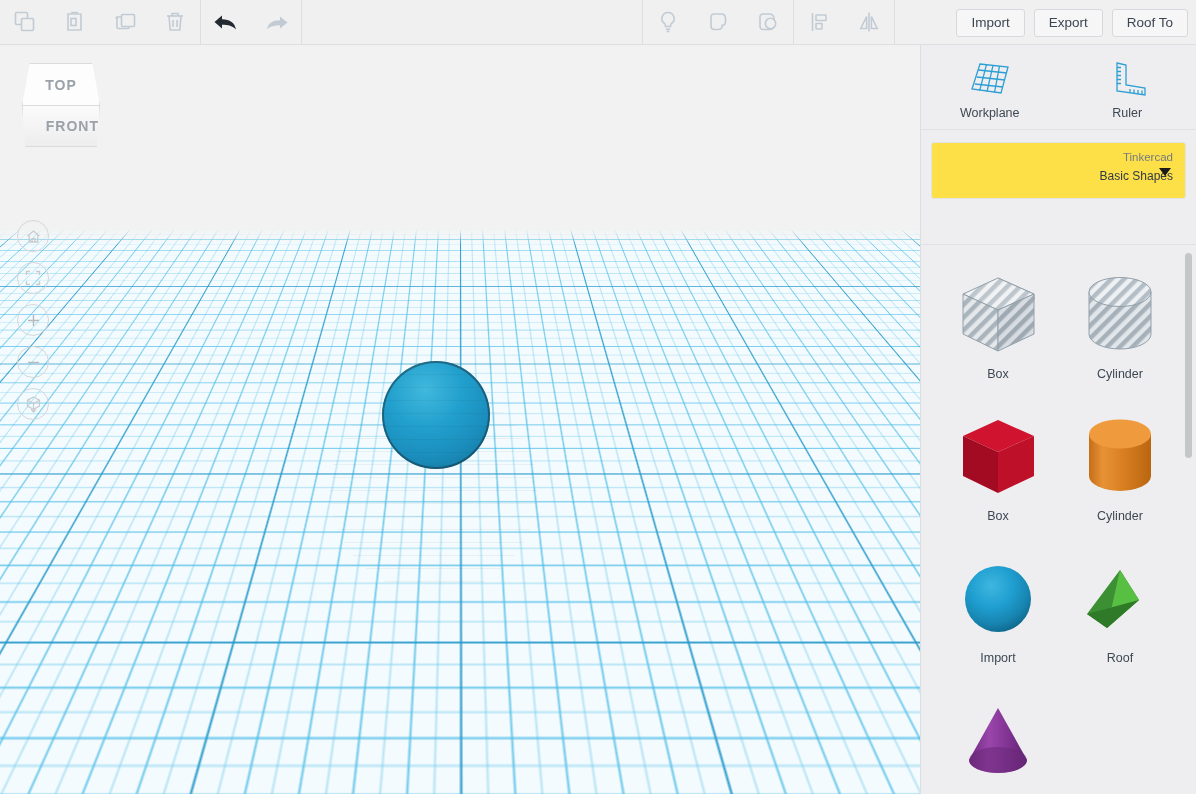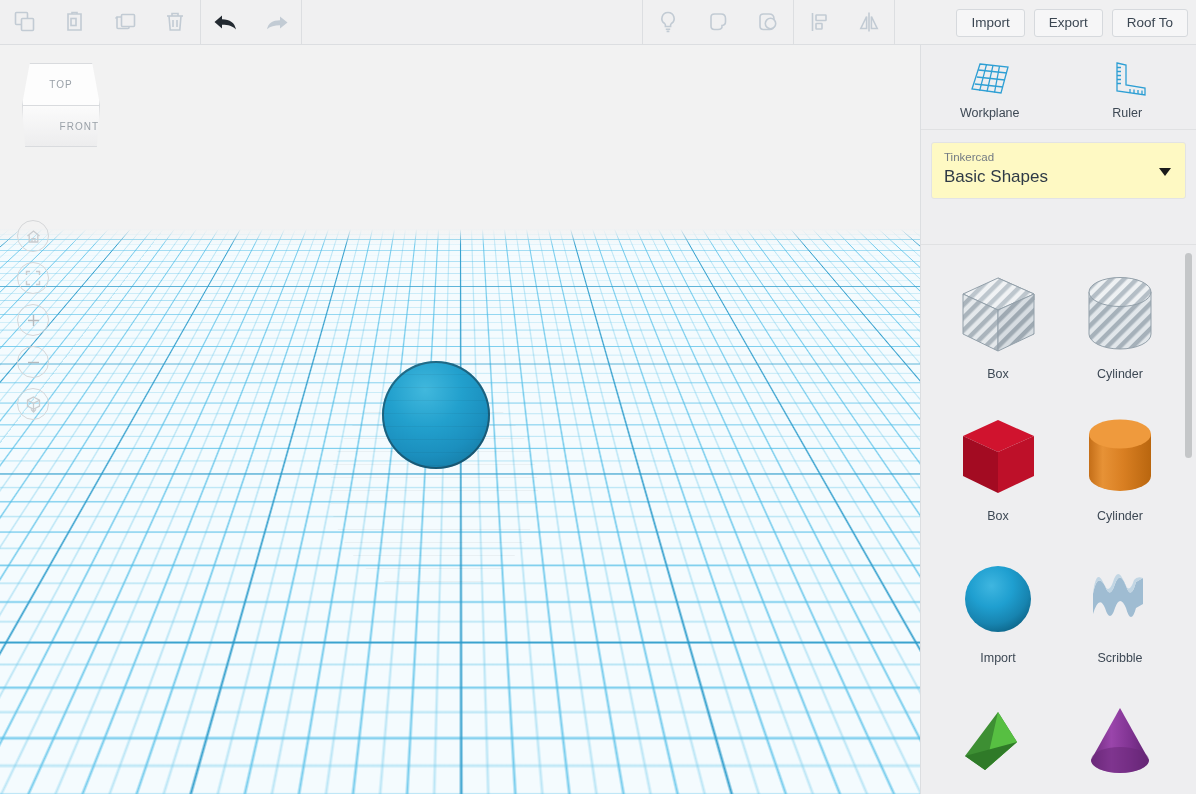--- a/index.html
+++ b/index.html
@@ -161,21 +161,21 @@
     display: flex; align-items: center; justify-content: center;
   }
   .vc-front {
     position: absolute; left: 0; top: 42px; width: 78px; height: 42px;
     background: linear-gradient(to bottom, #fbfbfb, #ededee);
     border: 1px solid #d9dbde;
     clip-path: polygon(0% 0%, 100% 0%, 96% 100%, 4% 100%);
     display: flex; align-items: center; justify-content: flex-end;
   }
   .vc-label {
-    font-size: 10px; font-weight: 400; color: #9aa1a8; letter-spacing: 1px;
+    font-size: 14px; font-weight: 700; color: #9aa1a8; letter-spacing: 1px;
   }
 
   
   .navbtns {
     position: absolute; left: 17px; top: 175px;
     display: flex; flex-direction: column; gap: 10px;
   }
   .navbtn {
     width: 32px; height: 32px; border-radius: 50%;
     border: 1px solid #d4d6d8;
@@ -248,29 +248,30 @@
   .ptool {
     width: 110px;
     display: flex; flex-direction: column; align-items: center; gap: 7px;
     cursor: pointer;
   }
   .ptool-label { font-size: 12.5px; color: #3d4854; }
 
   .shape-source {
     margin: 12px 10px 0 10px;
     height: 57px;
-    background: #fef9c3;
+    background: #fde047;
     border: 1px solid #e2e3e5;
     border-radius: 3px;
     padding: 7px 12px;
     position: relative;
     cursor: pointer;
+    text-align: right;
   }
   .src-small { font-size: 11.5px; color: #737b84; line-height: 14px; }
-  .src-big { font-size: 17px; color: #2f3a46; line-height: 23px; margin-top: 1px; }
+  .src-big { font-size: 12px; color: #2f3a46; line-height: 23px; margin-top: 1px; }
   .src-caret {
     position: absolute; right: 14px; top: 25px;
     width: 0; height: 0;
     border-left: 6px solid transparent;
     border-right: 6px solid transparent;
     border-top: 8px solid #1b1b1b;
   }
 
   .shape-grid-wrap {
     position: absolute; left: 0; top: 199px;
@@ -597,29 +598,20 @@
                   <stop offset="80%" stop-color="#1784b0"></stop>
                   <stop offset="100%" stop-color="#0f6a8f"></stop>
                 </radialGradient>
               </defs>
               <circle cx="43" cy="43" r="33" fill="url(#sphBlue)"></circle>
             </svg>
           </div>
           <span class="shape-name">Import</span>
         </div>
 
-        <div class="shape-cell">
-          <div class="shape-art">
-            <svg width="86" height="86" viewBox="0 0 86 86">
-              <path d="M16 58 L16 38 Q20 16 28 30 Q33 44 38 28 Q43 14 49 30 Q54 45 59 26 L66 22 L66 48 L59 52 Q54 70 49 52 Q43 38 38 52 Q33 68 28 52 Q22 38 16 58 Z" fill="#9fbcd2"></path>
-              <path d="M16 38 Q20 16 28 30 Q33 44 38 28 Q43 14 49 30 Q54 45 59 26 L66 22 Q60 20 57 24 Q52 40 47 26 Q41 10 36 26 Q31 40 26 26 Q19 12 16 38 Z" fill="#c2d6e4"></path>
-            </svg>
-          </div>
-          <span class="shape-name">Scribble</span>
-        </div>
 
         <div class="shape-cell">
           <div class="shape-art">
             <svg width="86" height="86" viewBox="0 0 86 86">
               <path d="M10 58 L43 14 L62 44 L30 72 Z" fill="#3d8f33"></path>
               <path d="M43 14 L62 44 L30 72 Z" fill="#57bf42"></path>
               <path d="M10 58 L30 72 L62 44 Z" fill="#2f7a28"></path>
             </svg>
           </div>
           <span class="shape-name">Roof</span>

